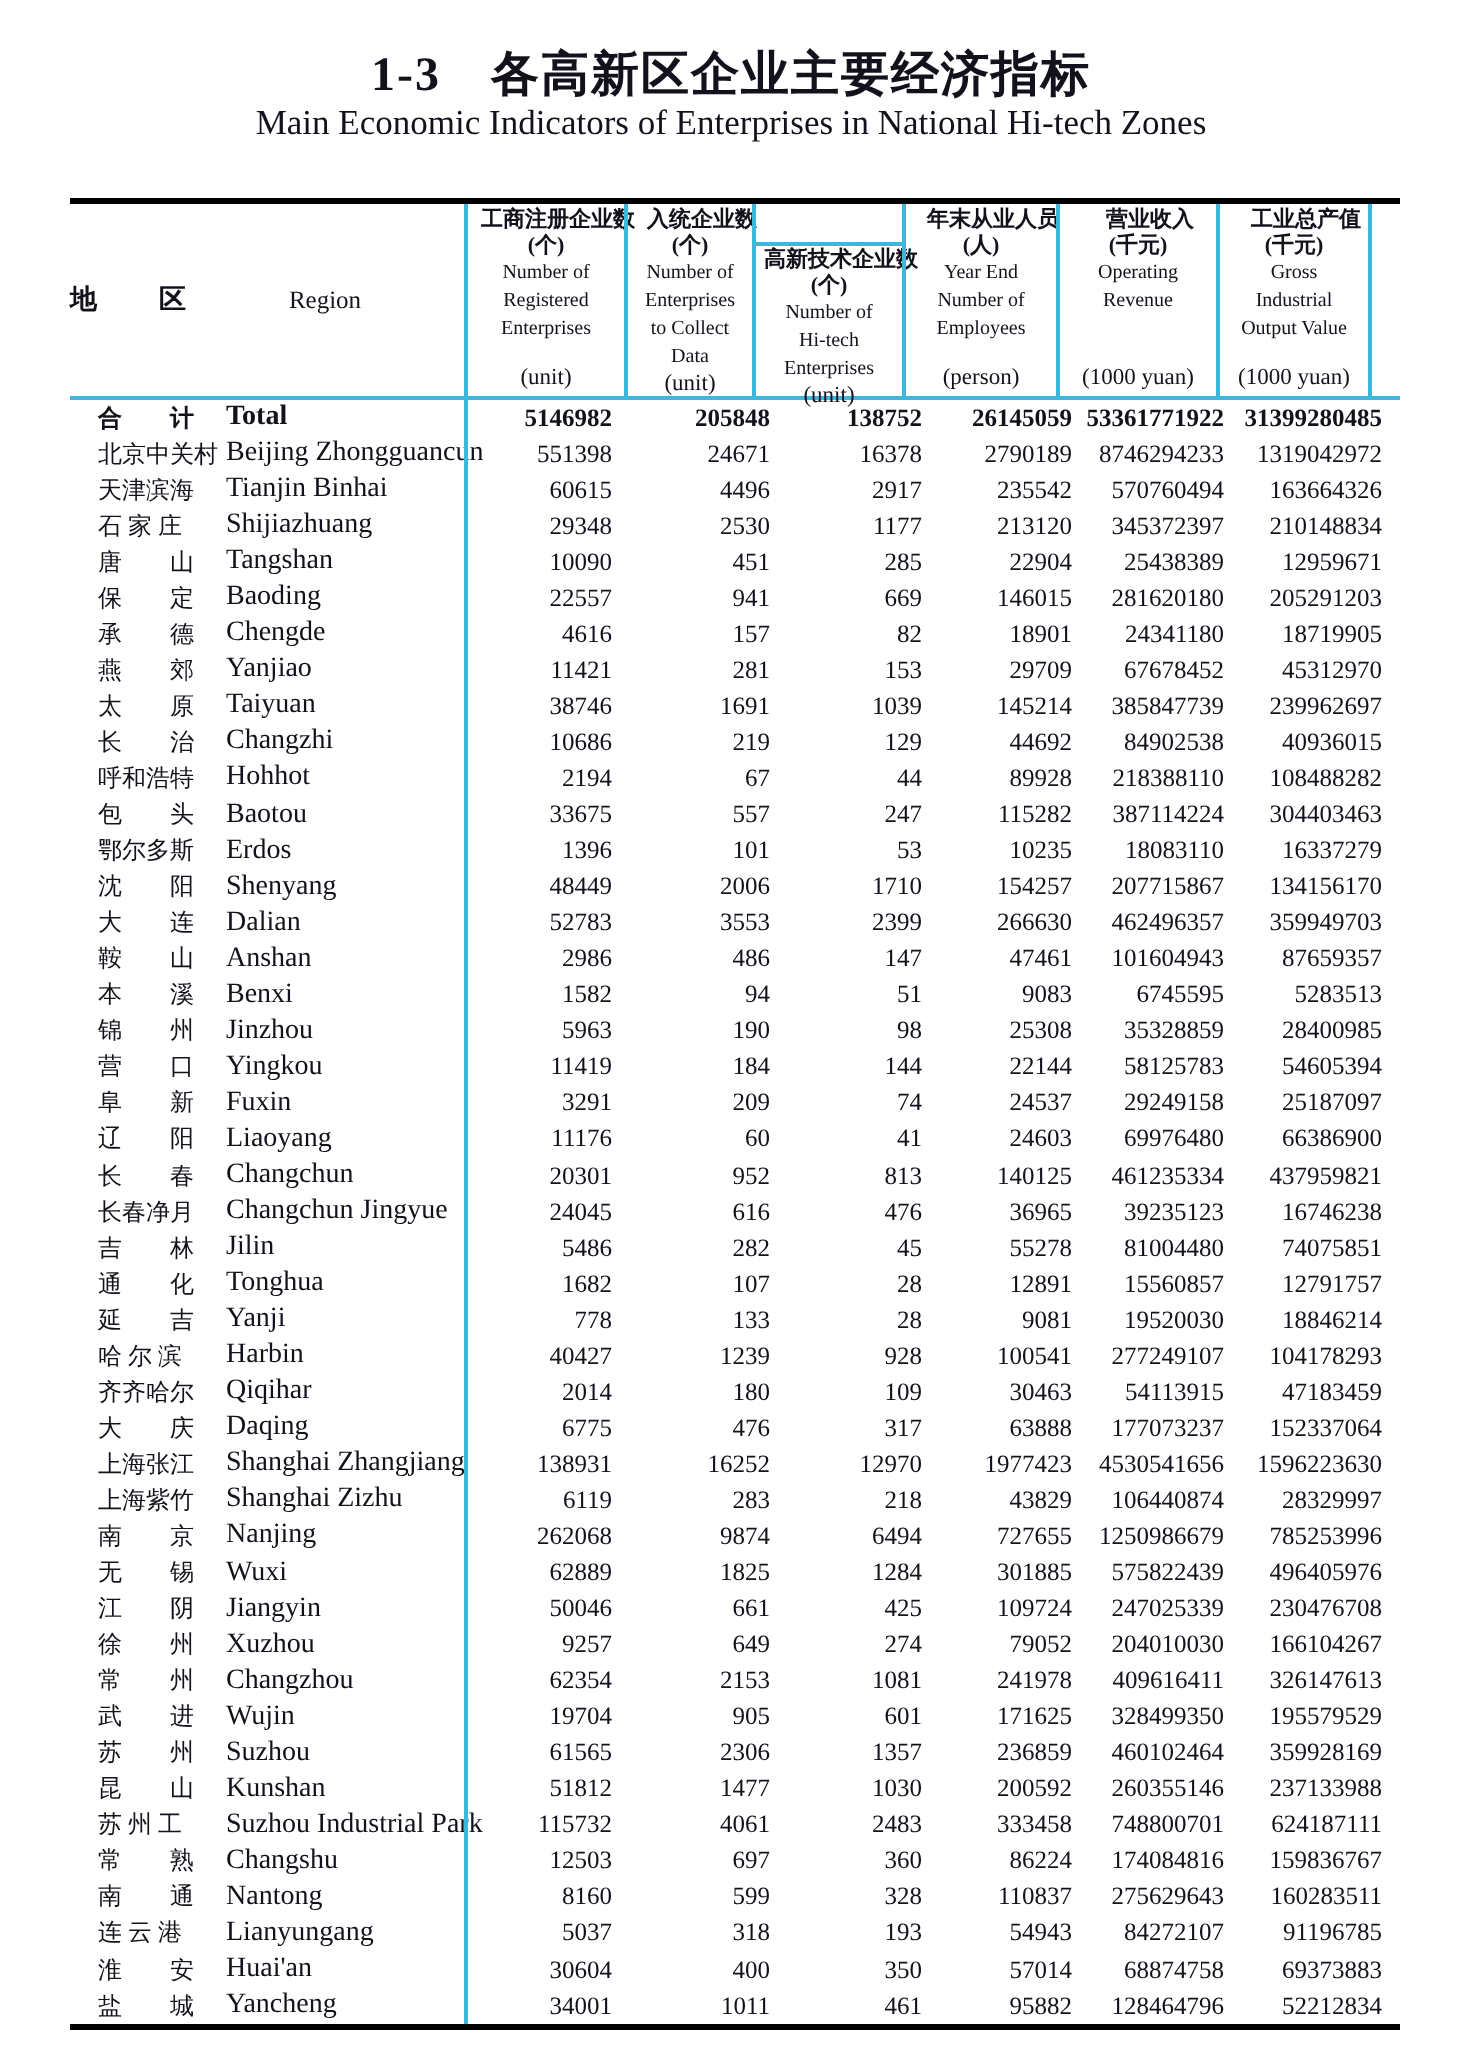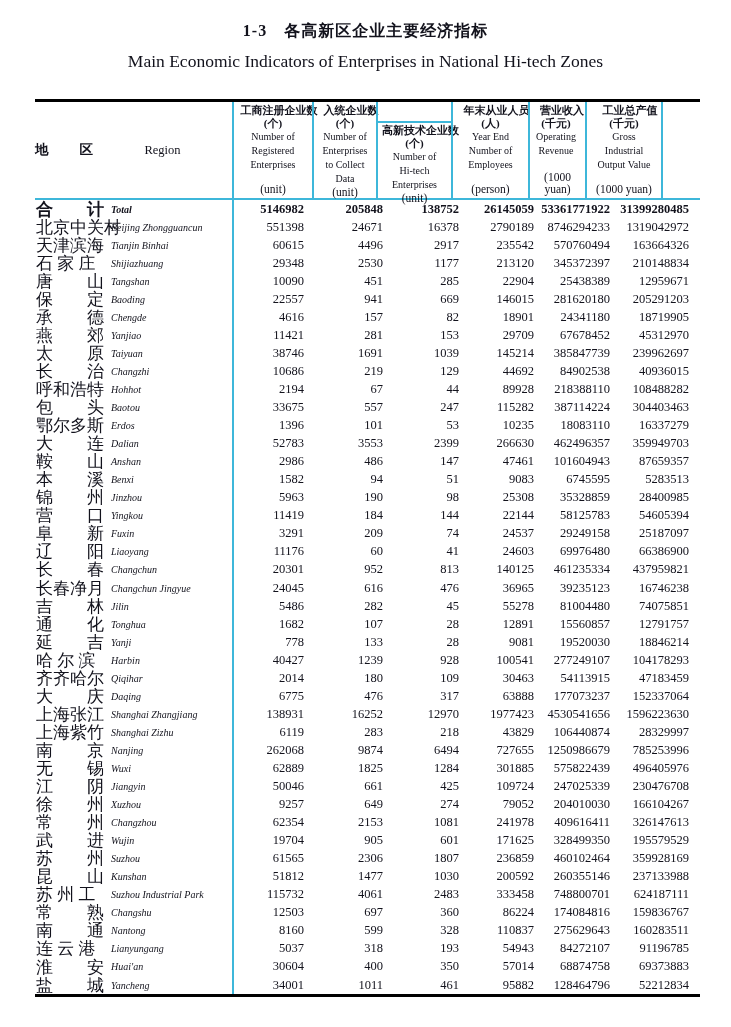--- a/index.html
+++ b/index.html
@@ -2,21 +2,21 @@
 <html style="--teal: #3eb7da;"><head>
 <meta charset="utf-8">
 <style>
   html,body { margin:0; padding:0; }
   body {
     width:731px; height:1027px; background:#ffffff; position:relative;
     font-family:"Liberation Serif", serif; color:#12121c; overflow:hidden;
   }
   .title-cn {
     position:absolute; top:21px; left:0; width:731px; text-align:center;
-    font-size:16px; font-weight:bold; letter-spacing:1px; white-space:pre;
+    font-size:24px; font-weight:bold; letter-spacing:1px; white-space:pre;
   }
   .title-en {
     position:absolute; top:51px; left:0; width:731px; text-align:center;
     font-size:17.5px;
   }
   .table { position:absolute; left:35px; top:99px; width:665px; }
 
   
   .thead {
     display:flex; height:101px; box-sizing:border-box;
@@ -44,22 +44,22 @@
     border-top:2px solid var(--teal);
     display:flex; flex-direction:column; align-items:center; justify-content:center;
     padding:1px 1px 3px;
   }
 
   
   .tbody { position:relative; border-bottom:3px solid #000; }
   .vline { position:absolute; left:197px; top:0; bottom:0; width:2px; background:var(--teal); }
   .row { display:flex; align-items:center; height:18.05px; }
   .row.bold { font-weight:bold; }
-  .cn-name { margin-left:1px; width:64px; font-size:17px; white-space:pre; }
-  .en-name { margin-left:11px; width:115px; font-size:10px; white-space:nowrap;font-style:italic; }
+  .cn-name { margin-left:14px; width:64px; font-size:12px; white-space:pre; }
+  .en-name { width:115px; font-size:14px; white-space:nowrap; }
   .num { text-align:right; font-size:12.5px; white-space:nowrap; }
   .num.c1{width:78px} .num.c2{width:79px} .num.c3{width:76px}
   .num.c4{width:75px} .num.c5{width:76px} .num.c6{width:79px}
 </style>
 </head>
 <body>
 
 <div>
   <div class="title-cn">1-3　各高新区企业主要经济指标</div>
   <div class="title-en">Main Economic Indicators of Enterprises in National Hi-tech Zones</div>
@@ -107,21 +107,21 @@
         <div class="col-head" style="width: 77px;">
           <div>
             <div class="cn">年末从业人员</div>
             <div class="cn2">(人)</div>
             <div class="en">Year End</div>
             <div class="en">Number of</div>
             <div class="en">Employees</div>
           </div>
           <div class="unit">(person)</div>
         </div>
-        <div class="col-head" style="width: 57px; align-items: flex-end;">
+        <div class="col-head" style="width: 80px;">
           <div>
             <div class="cn">营业收入</div>
             <div class="cn2">(千元)</div>
             <div class="en">Operating</div>
             <div class="en">Revenue</div>
           </div>
           <div class="unit">(1000 yuan)</div>
         </div>
         <div class="col-head last" style="width: 78px;">
           <div>
@@ -261,20 +261,30 @@
           <span class="cn-name">鄂尔多斯</span>
           <span class="en-name">Erdos</span>
           <span class="num c1">1396</span>
           <span class="num c2">101</span>
           <span class="num c3">53</span>
           <span class="num c4">10235</span>
           <span class="num c5">18083110</span>
           <span class="num c6">16337279</span>
         </div>
         <div class="row">
+          <span class="cn-name">沈　　阳</span>
+          <span class="en-name">Shenyang</span>
+          <span class="num c1">48449</span>
+          <span class="num c2">2006</span>
+          <span class="num c3">1710</span>
+          <span class="num c4">154257</span>
+          <span class="num c5">207715867</span>
+          <span class="num c6">134156170</span>
+        </div>
+        <div class="row">
           <span class="cn-name">大　　连</span>
           <span class="en-name">Dalian</span>
           <span class="num c1">52783</span>
           <span class="num c2">3553</span>
           <span class="num c3">2399</span>
           <span class="num c4">266630</span>
           <span class="num c5">462496357</span>
           <span class="num c6">359949703</span>
         </div>
         <div class="row">
@@ -495,21 +505,21 @@
           <span class="num c3">601</span>
           <span class="num c4">171625</span>
           <span class="num c5">328499350</span>
           <span class="num c6">195579529</span>
         </div>
         <div class="row">
           <span class="cn-name">苏　　州</span>
           <span class="en-name">Suzhou</span>
           <span class="num c1">61565</span>
           <span class="num c2">2306</span>
-          <span class="num c3">1807</span>
+          <span class="num c3">1357</span>
           <span class="num c4">236859</span>
           <span class="num c5">460102464</span>
           <span class="num c6">359928169</span>
         </div>
         <div class="row">
           <span class="cn-name">昆　　山</span>
           <span class="en-name">Kunshan</span>
           <span class="num c1">51812</span>
           <span class="num c2">1477</span>
           <span class="num c3">1030</span>

